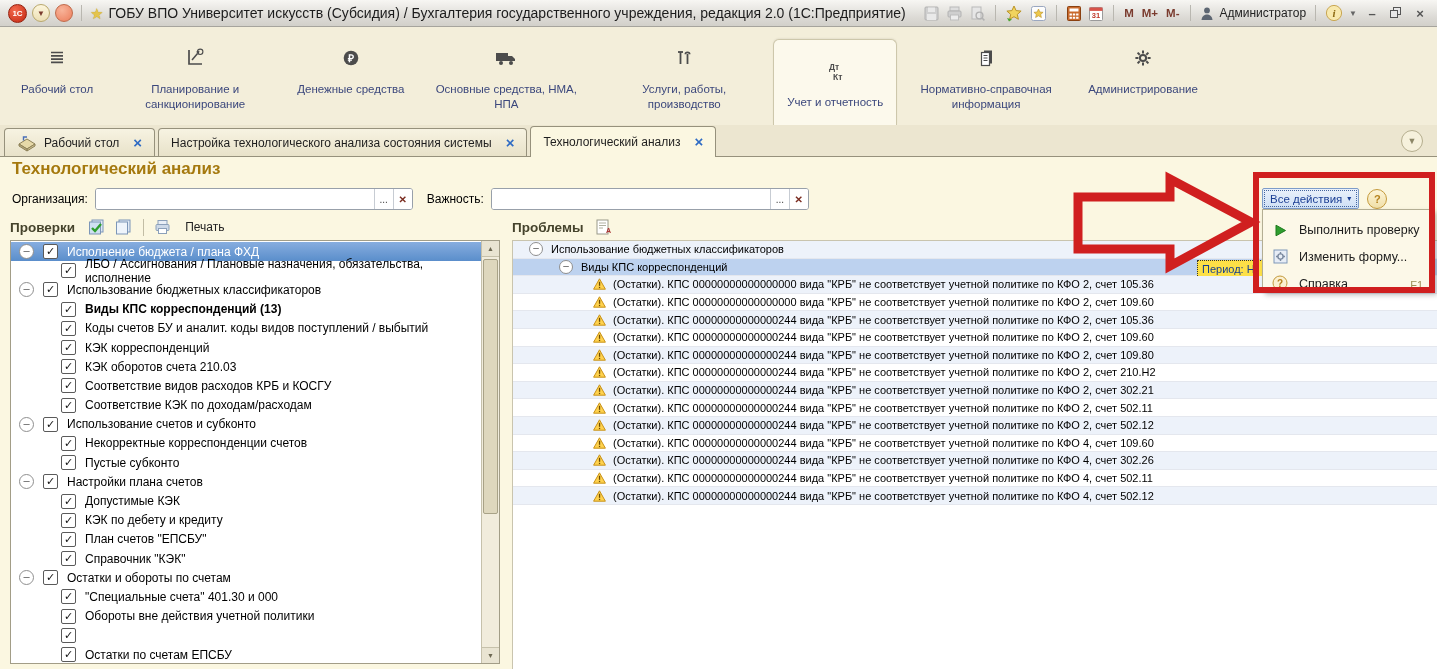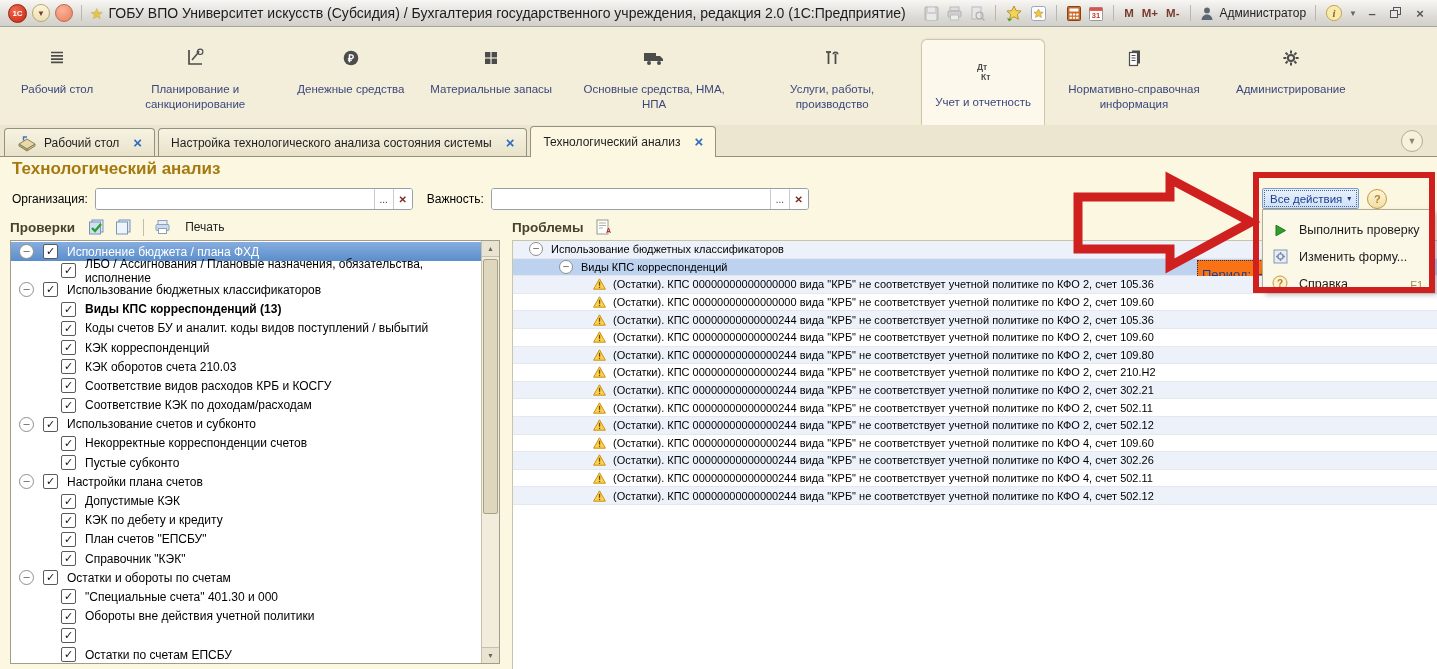--- a/index.html
+++ b/index.html
@@ -80,22 +80,22 @@
   .right-col{position:absolute;left:512px;top:215px;width:925px;height:454px;}
   .list-box{position:absolute;top:25px;left:0;right:0;bottom:0;background:#fff;border-top:1px solid #c9c4ae;border-left:1px solid #c9c4ae;}
   .prow{height:16.6px;display:flex;align-items:center;font-size:11px;color:#000;border-bottom:1px solid #e4e7ee;position:relative;background:#fff;}
   .prow.alt{background:#edf2fa;}
   .prow.sel{background:#bdd2ef;}
   .prow.g0{padding-left:16px;}
   .prow.g1{padding-left:46px;}
   .prow.warn{padding-left:80px;}
   .prow .exp{width:12px;height:12px;margin-right:8px;font-size:10px;line-height:9px;}
   .warn-ico{margin-right:7px;display:flex;flex:none;}
-  .period{position:absolute;left:684px;top:1px;bottom:1px;width:58px;display:flex;align-items:center;padding:14px 4px;
-          background:#f97316;border:1px dotted #333;color:#17418f;white-space:nowrap;overflow:hidden;font-size:13px;}
+  .period{position:absolute;left:684px;top:1px;bottom:1px;width:58px;display:flex;align-items:center;padding:8px 4px;
+          background:#fde047;border:1px dotted #333;color:#17418f;white-space:nowrap;overflow:hidden;font-size:11px;}
   
   .menu{position:absolute;left:1262px;top:209px;width:170px;background:#fcf8e8;border:1px solid #b3ae93;
         box-shadow:3px 3px 5px rgba(0,0,0,.25);z-index:5;}
   .mitem{height:27px;display:flex;align-items:flex-end;padding:0 10px 0 8px;font-size:12.5px;color:#1c1c1c;gap:10px;}
   .micon{width:18px;display:flex;justify-content:center;flex:none;}
   .mshort{margin-left:auto;color:#9c8d58;font-size:11px;}
   
   .annot{position:absolute;top:0;left:0;z-index:9;pointer-events:none;}
 </style>
 </head>
@@ -216,31 +216,20 @@
           <span class="rlabel">Планирование и санкционирование</span>
         </div>
         <div class="ribbon-item">
           <span class="ricon">
             <svg width="20" height="20" viewBox="0 0 20 20">
               <circle cx="10" cy="10" r="7.3" fill="#4c4c4c"></circle>
               <text x="10" y="13.7" text-anchor="middle" font-size="10.5" font-weight="bold" fill="#fff" font-family="Liberation Sans,sans-serif">₽</text>
             </svg>
           </span>
           <span class="rlabel">Денежные средства</span>
-        </div>
-        <div class="ribbon-item">
-          <span class="ricon">
-            <svg width="20" height="20" viewBox="0 0 20 20">
-              <rect x="4" y="4" width="5.4" height="5.4" fill="#4c4c4c"></rect>
-              <rect x="10.6" y="4" width="5.4" height="5.4" fill="#4c4c4c"></rect>
-              <rect x="4" y="10.6" width="5.4" height="5.4" fill="#4c4c4c"></rect>
-              <rect x="10.6" y="10.6" width="5.4" height="5.4" fill="#4c4c4c"></rect>
-            </svg>
-          </span>
-          <span class="rlabel">Материальные запасы</span>
         </div>
         <div class="ribbon-item">
           <span class="ricon">
             <svg width="24" height="20" viewBox="0 0 24 20">
               <rect x="2" y="5" width="12" height="8" fill="#4c4c4c"></rect>
               <path d="M14 8h4l3 3v2h-7z" fill="#4c4c4c"></path>
               <circle cx="7" cy="15" r="2" fill="#4c4c4c"></circle>
               <circle cx="17" cy="15" r="2" fill="#4c4c4c"></circle>
             </svg>
           </span>

